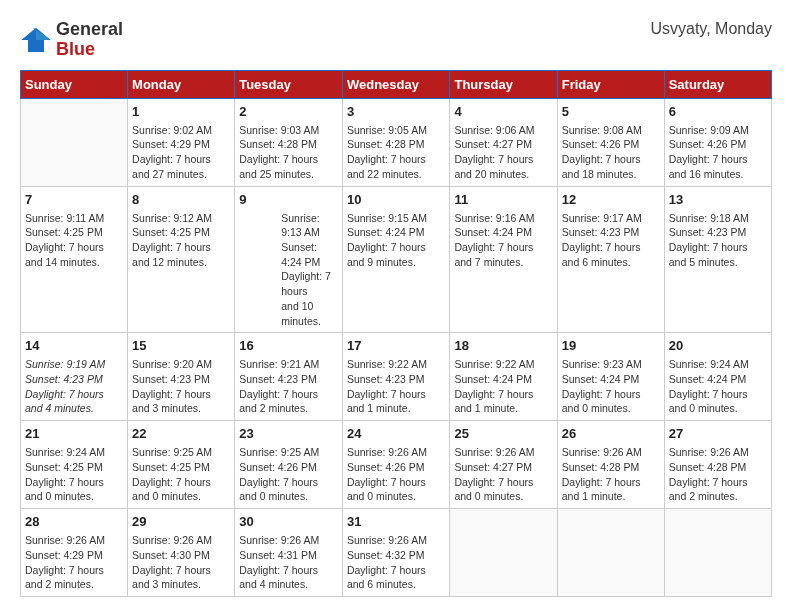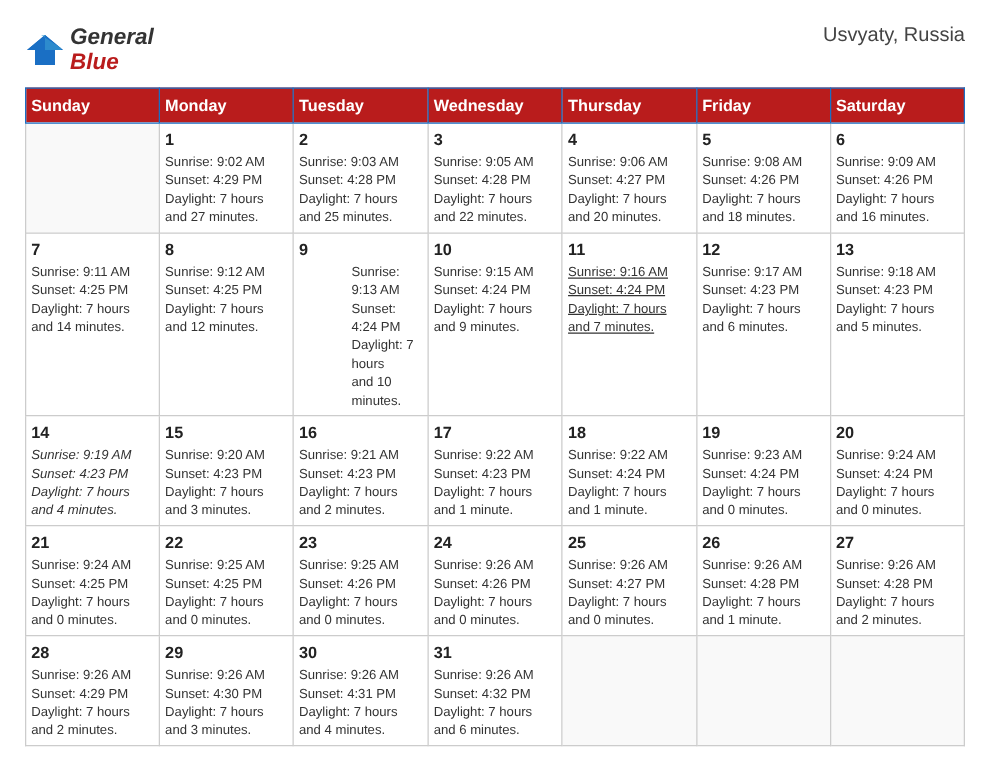--- a/index.html
+++ b/index.html
@@ -18,21 +18,20 @@
     }
     .logo {
       display: flex;
       align-items: center;
       gap: 4px;
     }
     .logo-text {
       font-size: 18px;
       font-weight: bold;
       line-height: 1.1;
-      font-style: italic;
     }
     .logo-text .general { color: #333; }
     .logo-text .blue { color: #b91c1c; }
     .logo-icon {
       width: 32px;
       height: 32px;
     }
     .title-block {
       text-align: right;
     }
@@ -91,21 +90,21 @@
       <polygon points="20,5 38,20 30,20 30,35 10,35 10,20 2,20" fill="#1a6fc4"></polygon>
       <polygon points="20,5 38,20 30,20 30,22 10,22 10,20 2,20" fill="#1a6fc4"></polygon>
       <polygon points="16,5 36,18 36,20 20,20 20,5" fill="#3a9fd4" opacity="0.6"></polygon>
     </svg>
     <div class="logo-text">
       <div><span class="general">General</span></div>
       <div><span class="blue">Blue</span></div>
     </div>
   </div>
   <div class="title-block">
-    <div class="location">Usvyaty, Russia</div>
+    <div class="location">Usvyaty, Monday</div>
   </div>
 </div>
 
 <table class="calendar">
   <thead>
     <tr>
     <th>Sunday</th>
         <th>Monday</th>
         <th>Tuesday</th>
         <th>Wednesday</th>
@@ -184,21 +183,21 @@
         </td>
         <td>
           <div class="day-number">10</div>
           <div class="day-info" style="white-space: pre-line;">Sunrise: 9:15 AM
 Sunset: 4:24 PM
 Daylight: 7 hours
 and 9 minutes.</div>
         </td>
         <td>
           <div class="day-number">11</div>
-          <div class="day-info" style="white-space: pre-line; text-decoration: underline;">Sunrise: 9:16 AM
+          <div class="day-info" style="white-space: pre-line;">Sunrise: 9:16 AM
 Sunset: 4:24 PM
 Daylight: 7 hours
 and 7 minutes.</div>
         </td>
         <td>
           <div class="day-number">12</div>
           <div class="day-info" style="white-space: pre-line;">Sunrise: 9:17 AM
 Sunset: 4:23 PM
 Daylight: 7 hours
 and 6 minutes.</div>

